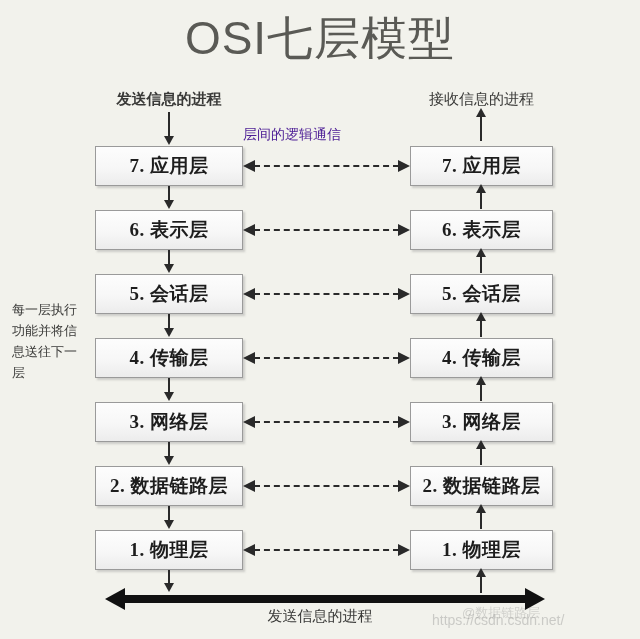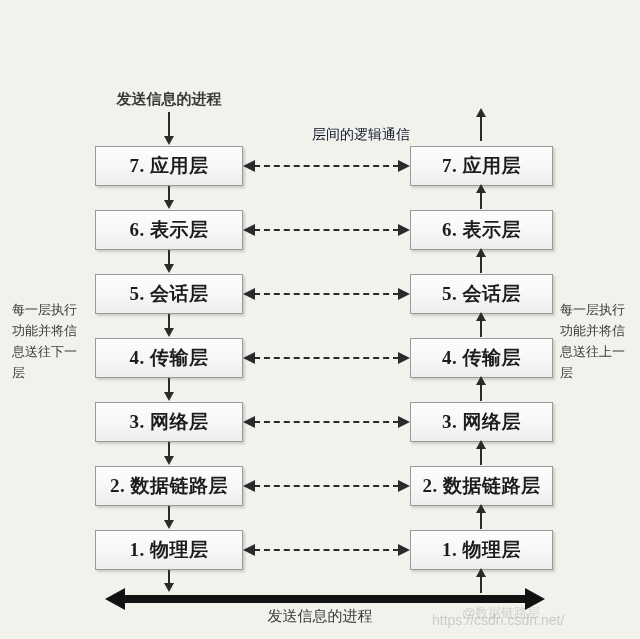--- a/index.html
+++ b/index.html
@@ -46,23 +46,23 @@
     line-height: 18px;
   }
   .proc-left  { left: 95px;  top: 90px; width: 148px; font-weight: bold; }
   .proc-right { left: 410px; top: 90px; width: 143px; }
 
   .logic-label {
     position: absolute;
     left: 243px;
     top: 126px;
     width: 167px;
-    text-align: right;
+    text-align: left;
     font-size: 14px;
-    color: #0f172a;
+    color: #4c1d95;
     white-space: nowrap;
   }
 
   
   .side-label {
     position: absolute;
     font-size: 13px;
     line-height: 21px;
     color: #3a3a38;
     width: 76px;
@@ -199,26 +199,27 @@
     color: rgba(120,120,120,0.28);
     white-space: nowrap;
     font-family: "Liberation Sans", "DejaVu Sans", sans-serif;
   }
 </style>
 </head>
 <body>
 
 <div id="stage">
 
+  <div class="title">OSI七层模型</div>
 
   <div class="proc-label proc-left">发送信息的进程</div>
+  <div class="proc-label proc-right">接收信息的进程</div>
   <div class="logic-label">层间的逻辑通信</div>
 
   <div class="side-label side-left">每一层执行功能并将信息送往下一层</div>
-  <div class="side-label side-right">每一层执行功能并将信息送往上一层</div>
 
   <div class="vline" style="left:168px; top:112px; height:26px;"></div>
   <div class="vhead vhead-down" style="left:164px; top:136px;"></div>
 
   <div class="vline" style="left:480px; top:113px; height:28px;"></div>
   <div class="vhead vhead-up" style="left:476px; top:108px;"></div>
 
   <div class="layer-box col-left" style="top:146px;">7. 应用层</div>
   <div class="layer-box col-right" style="top:146px;">7. 应用层</div>
   <div class="dash-row" style="top:160px;">

